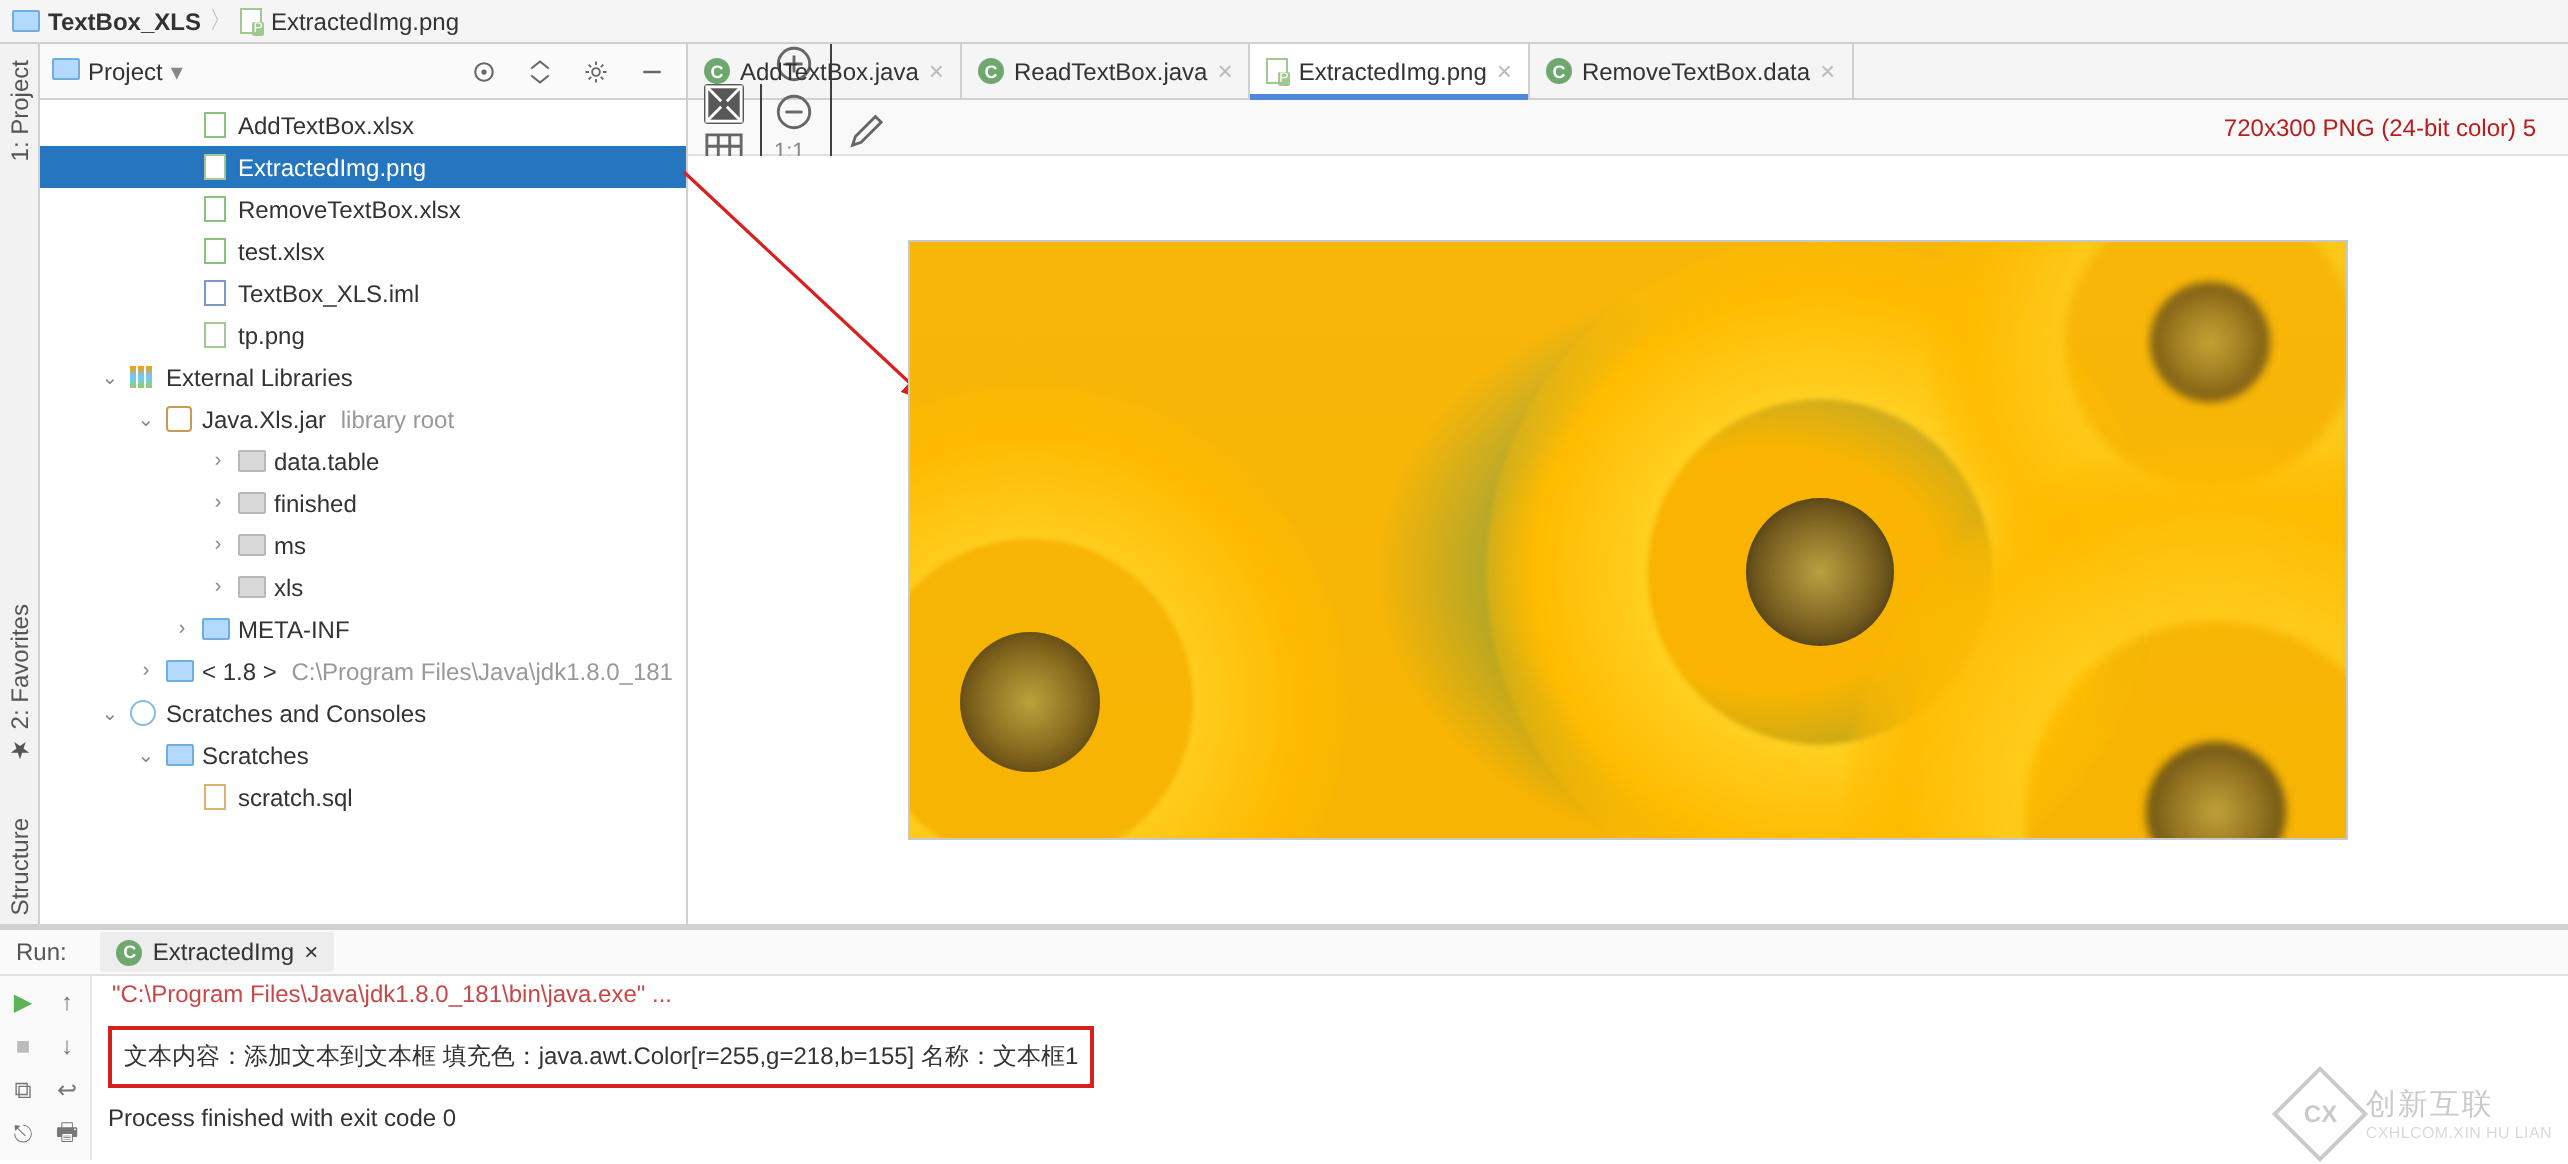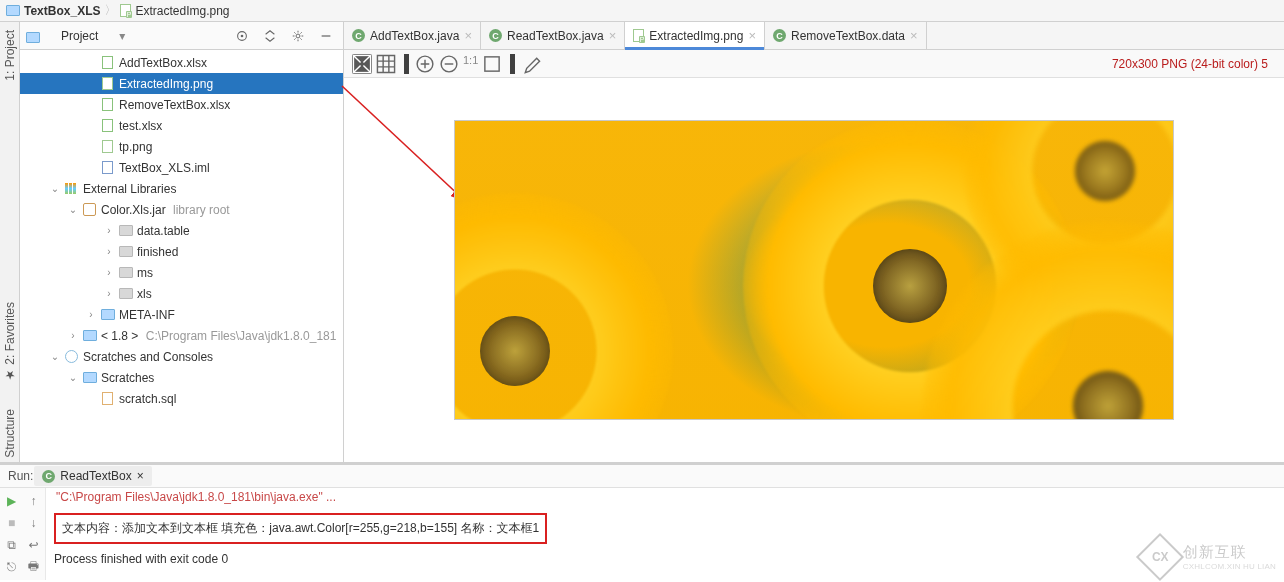--- a/index.html
+++ b/index.html
@@ -15,21 +15,21 @@
 .file-ico.png::after { content:"P"; position:absolute; bottom:-2px; right:-2px; font-size:7px; background:#9fc990; color:#fff; padding:0 1px; border-radius:1px; }
 
 
 .main { display: flex; height: 440px; }
 .gutter-left { width: 20px; background: #f2f2f2; border-right: 1px solid #d0d0d0; display:flex; flex-direction:column; align-items:center; padding-top:4px; gap:20px; }
 .gutter-tab { writing-mode: vertical-rl; transform: rotate(180deg); font-size: 11px; color: #555; padding: 4px 0; cursor: pointer; }
 
 
 .project-panel { width: 324px; border-right: 1px solid #d0d0d0; display:flex; flex-direction:column; background:#fff; }
 .project-header { height: 28px; border-bottom: 1px solid #d0d0d0; display:flex; align-items:center; padding:0 6px; gap:6px; background:#fafafa; }
-.project-header .title { display:flex; align-items:flex-end; gap:21px; font-weight:500; }
+.project-header .title { display:flex; align-items:flex-start; gap:4px; font-weight:500; }
 .project-header .spacer { flex:1; }
 .header-btn { width:22px; height:22px; display:flex; align-items:center; justify-content:center; color:#666; cursor:pointer; }
 .header-btn svg { width:14px; height:14px; }
 
 .tree { flex:1; overflow:auto; padding:2px 0; }
 .tree-row { height:21px; display:flex; align-items:center; gap:4px; padding-right:4px; cursor:pointer; white-space:nowrap;text-align:center; }
 .tree-row.selected { background:#2675bf; color:#fff; }
 .muted { color:#999; }
 .indent { display:inline-block; }
 .arrow { width:10px; text-align:center; color:#888; cursor:pointer; font-size:10px; }
@@ -52,39 +52,39 @@
 
 .editor { flex:1; display:flex; flex-direction:column; }
 .tabs { height:28px; display:flex; align-items:stretch; background:#f5f5f5; border-bottom:1px solid #d0d0d0; }
 .tab { display:flex; align-items:center; gap:5px; padding:0 8px; border-right:1px solid #d0d0d0; cursor:pointer; position:relative; }
 .tab.active { background:#fff; }
 .tab.active::after { content:""; position:absolute; bottom:-1px; left:0; right:0; height:3px; background:#4d89d9; }
 .tab .close { color:#bbb; cursor:pointer; font-size:13px; line-height:1; }
 .cicon { width:13px; height:13px; border-radius:50%; background:#6fa86f; color:#fff; font-size:9px; font-weight:bold; display:flex; align-items:center; justify-content:center; }
 
 .toolbar { height:28px; display:flex; align-items:center; gap:6px; padding:0 8px; border-bottom:1px solid #e0e0e0; background:#f9f9f9; }
-.tool-group { display:flex; gap:4px; padding-right:8px; border-right:5px solid #404040; }
+.tool-group { display:flex; gap:4px; padding-right:8px; border-right:1px solid #404040;flex-direction:column; }
 .tool-btn { width:20px; height:20px; display:flex; align-items:center; justify-content:center; color:#666; cursor:pointer; border-radius:2px; }
 .tool-btn.filled { background:#585858; color:#fff; }
 .tool-text { font-size:11px; color:#888; }
 .toolbar .spacer { flex:1; }
 .img-info { padding-right:8px; color:#b91c1c; }
 
 .image-view { flex:1; display:flex; align-items:center; justify-content:center; background:#fff; position:relative; }
 .image-placeholder { width:720px; height:300px; border:1px solid #c8c8c8; display:flex; align-items:center; justify-content:center; position:relative; background:radial-gradient(ellipse 300px 220px at 60% 55%,#f8b400 0%,#f8b400 28%,rgba(90,140,50,.4) 48%,rgba(248,180,0,.85) 66%),linear-gradient(#f5c139,#f2b20d); overflow:hidden; }
 .sunflower { position:absolute; }
 .sunflower .center { border-radius:50%; background:radial-gradient(circle,#b8a040 0%,#7a6020 55%,#5c4818 100%); box-shadow:inset 0 0 10px rgba(0,0,0,.35); }
 .sunflower .petals { position:absolute; inset:-38%; border-radius:50%; background:radial-gradient(circle,rgba(0,0,0,0) 36%,#ffcf20 37%,#ffbb00 60%,rgba(255,187,0,0) 76%); filter:blur(1px); }
 
 
 .arrow-anno { position:absolute; top:4px; left:-6px; pointer-events:none; }
 
 
 .run-panel { height:118px; border-top:3px solid #d0d0d0; display:flex; flex-direction:column; }
-.run-header { height:26px; display:flex; align-items:center; padding:0 8px; gap:1px; border-bottom:1px solid #e0e0e0; background:#fafafa; }
+.run-header { height:26px; display:flex; align-items:center; padding:0 8px; gap:17px; border-bottom:1px solid #e0e0e0; background:#fafafa; }
 .run-header .run-label { color:#555; }
 .run-header .cfg-tab { display:flex; align-items:center; gap:5px; background:#ededed; padding:3px 8px; border-radius:2px; }
 .run-body { flex:1; display:flex; }
 .run-gutter { width:46px; border-right:1px solid #e8e8e8; display:flex; flex-direction:column; align-items:center; padding:4px; gap:4px; background:#fafafa; }
 .run-gutter .rc { display:flex; gap:4px; }
 .rg-btn { width:18px; height:18px; display:flex; align-items:center; justify-content:center; color:#777; cursor:pointer; }
 .rg-btn.play { color:#5cb358; }
 .console { flex:1; padding:4px 8px; font-family:"NSimSun","SimSun","Courier New",monospace; font-size:12px; line-height:1.6; }
 .console .hl { display:inline-block; border:2px solid #d92020; padding:4px 6px; margin:2px 0 6px; }
 .console .cmd-line { color:#c84848; position:relative; top:-4px; padding-left:2px; }
@@ -187,51 +187,51 @@
           <span class="arrow none"></span>
           <span class="tree-ico">
             <span class="ico-file xls"></span>
           </span>
           <span>test.xlsx</span>
         </div>
         <div class="tree-row">
           <span class="indent" style="width:62px"></span>
           <span class="arrow none"></span>
           <span class="tree-ico">
+            <span class="ico-file iml"></span>
+          </span>
+          <span>TextBox_XLS.iml</span>
+        </div>
+        <div class="tree-row">
+          <span class="indent" style="width:62px"></span>
+          <span class="arrow none"></span>
+          <span class="tree-ico">
             <span class="ico-file png"></span>
           </span>
           <span>tp.png</span>
-        </div>
-        <div class="tree-row">
-          <span class="indent" style="width:62px"></span>
-          <span class="arrow none"></span>
-          <span class="tree-ico">
-            <span class="ico-file iml"></span>
-          </span>
-          <span>TextBox_XLS.iml</span>
         </div>
         <div class="tree-row">
           <span class="indent" style="width:26px"></span>
           <span class="arrow open"></span>
           <span class="tree-ico">
             <span class="ico-lib">
               <span></span>
               <span></span>
               <span></span>
             </span>
           </span>
           <span>External Libraries</span>
         </div>
         <div class="tree-row">
           <span class="indent" style="width:44px"></span>
           <span class="arrow open"></span>
           <span class="tree-ico">
             <span class="ico-jar"></span>
           </span>
-          <span>Color.Xls.jar</span>
+          <span>Java.Xls.jar</span>
           <span class="muted">&nbsp;library root</span>
         </div>
         <div class="tree-row">
           <span class="indent" style="width:80px"></span>
           <span class="arrow closed"></span>
           <span class="tree-ico">
             <span class="ico-folder pkg"></span>
           </span>
           <span>data.table</span>
         </div>
@@ -397,21 +397,21 @@
       </div>
     </div>
   </div>
 </div>
 
 <div class="run-panel">
   <div class="run-header">
     <span class="run-label">Run:</span>
     <div class="cfg-tab">
       <span class="cicon">C</span>
-      <span>ReadTextBox</span>
+      <span>ExtractedImg</span>
       <span class="close">×</span>
     </div>
   </div>
   <div class="run-body">
     <div class="run-gutter">
       <div class="rc">
         <div class="rg-btn play">▶</div>
         <div class="rg-btn">↑</div>
       </div>
       <div class="rc">

